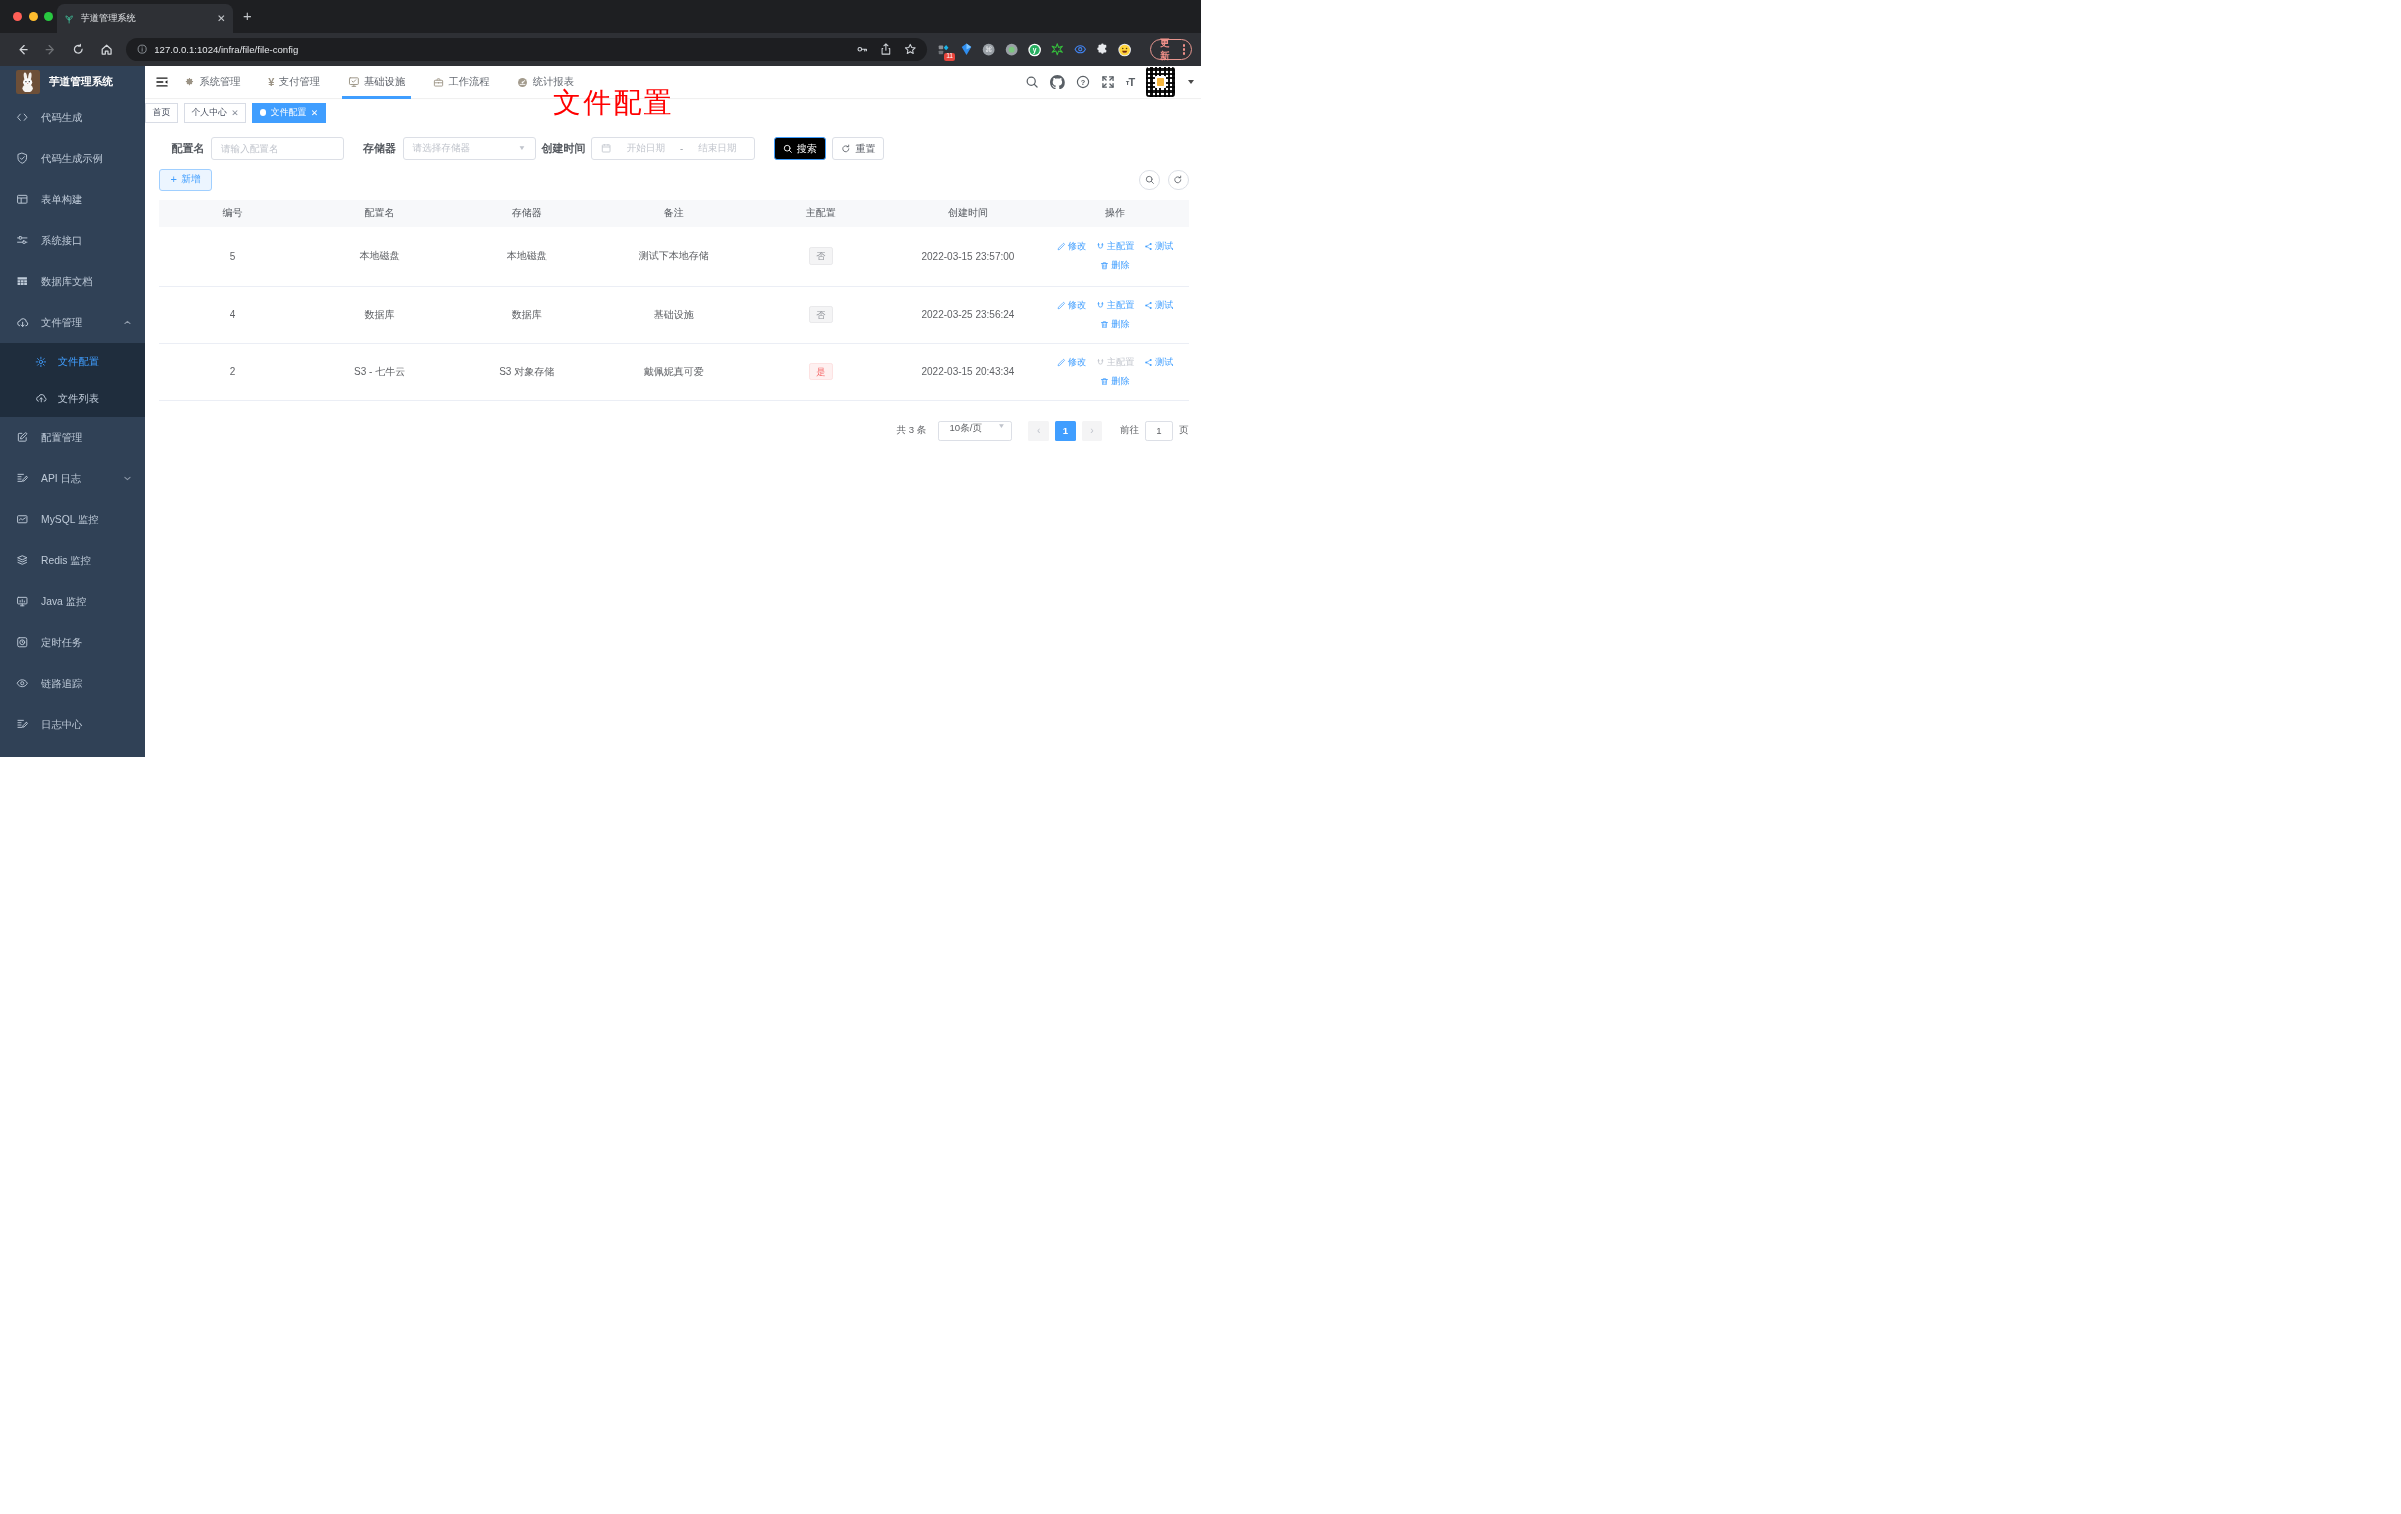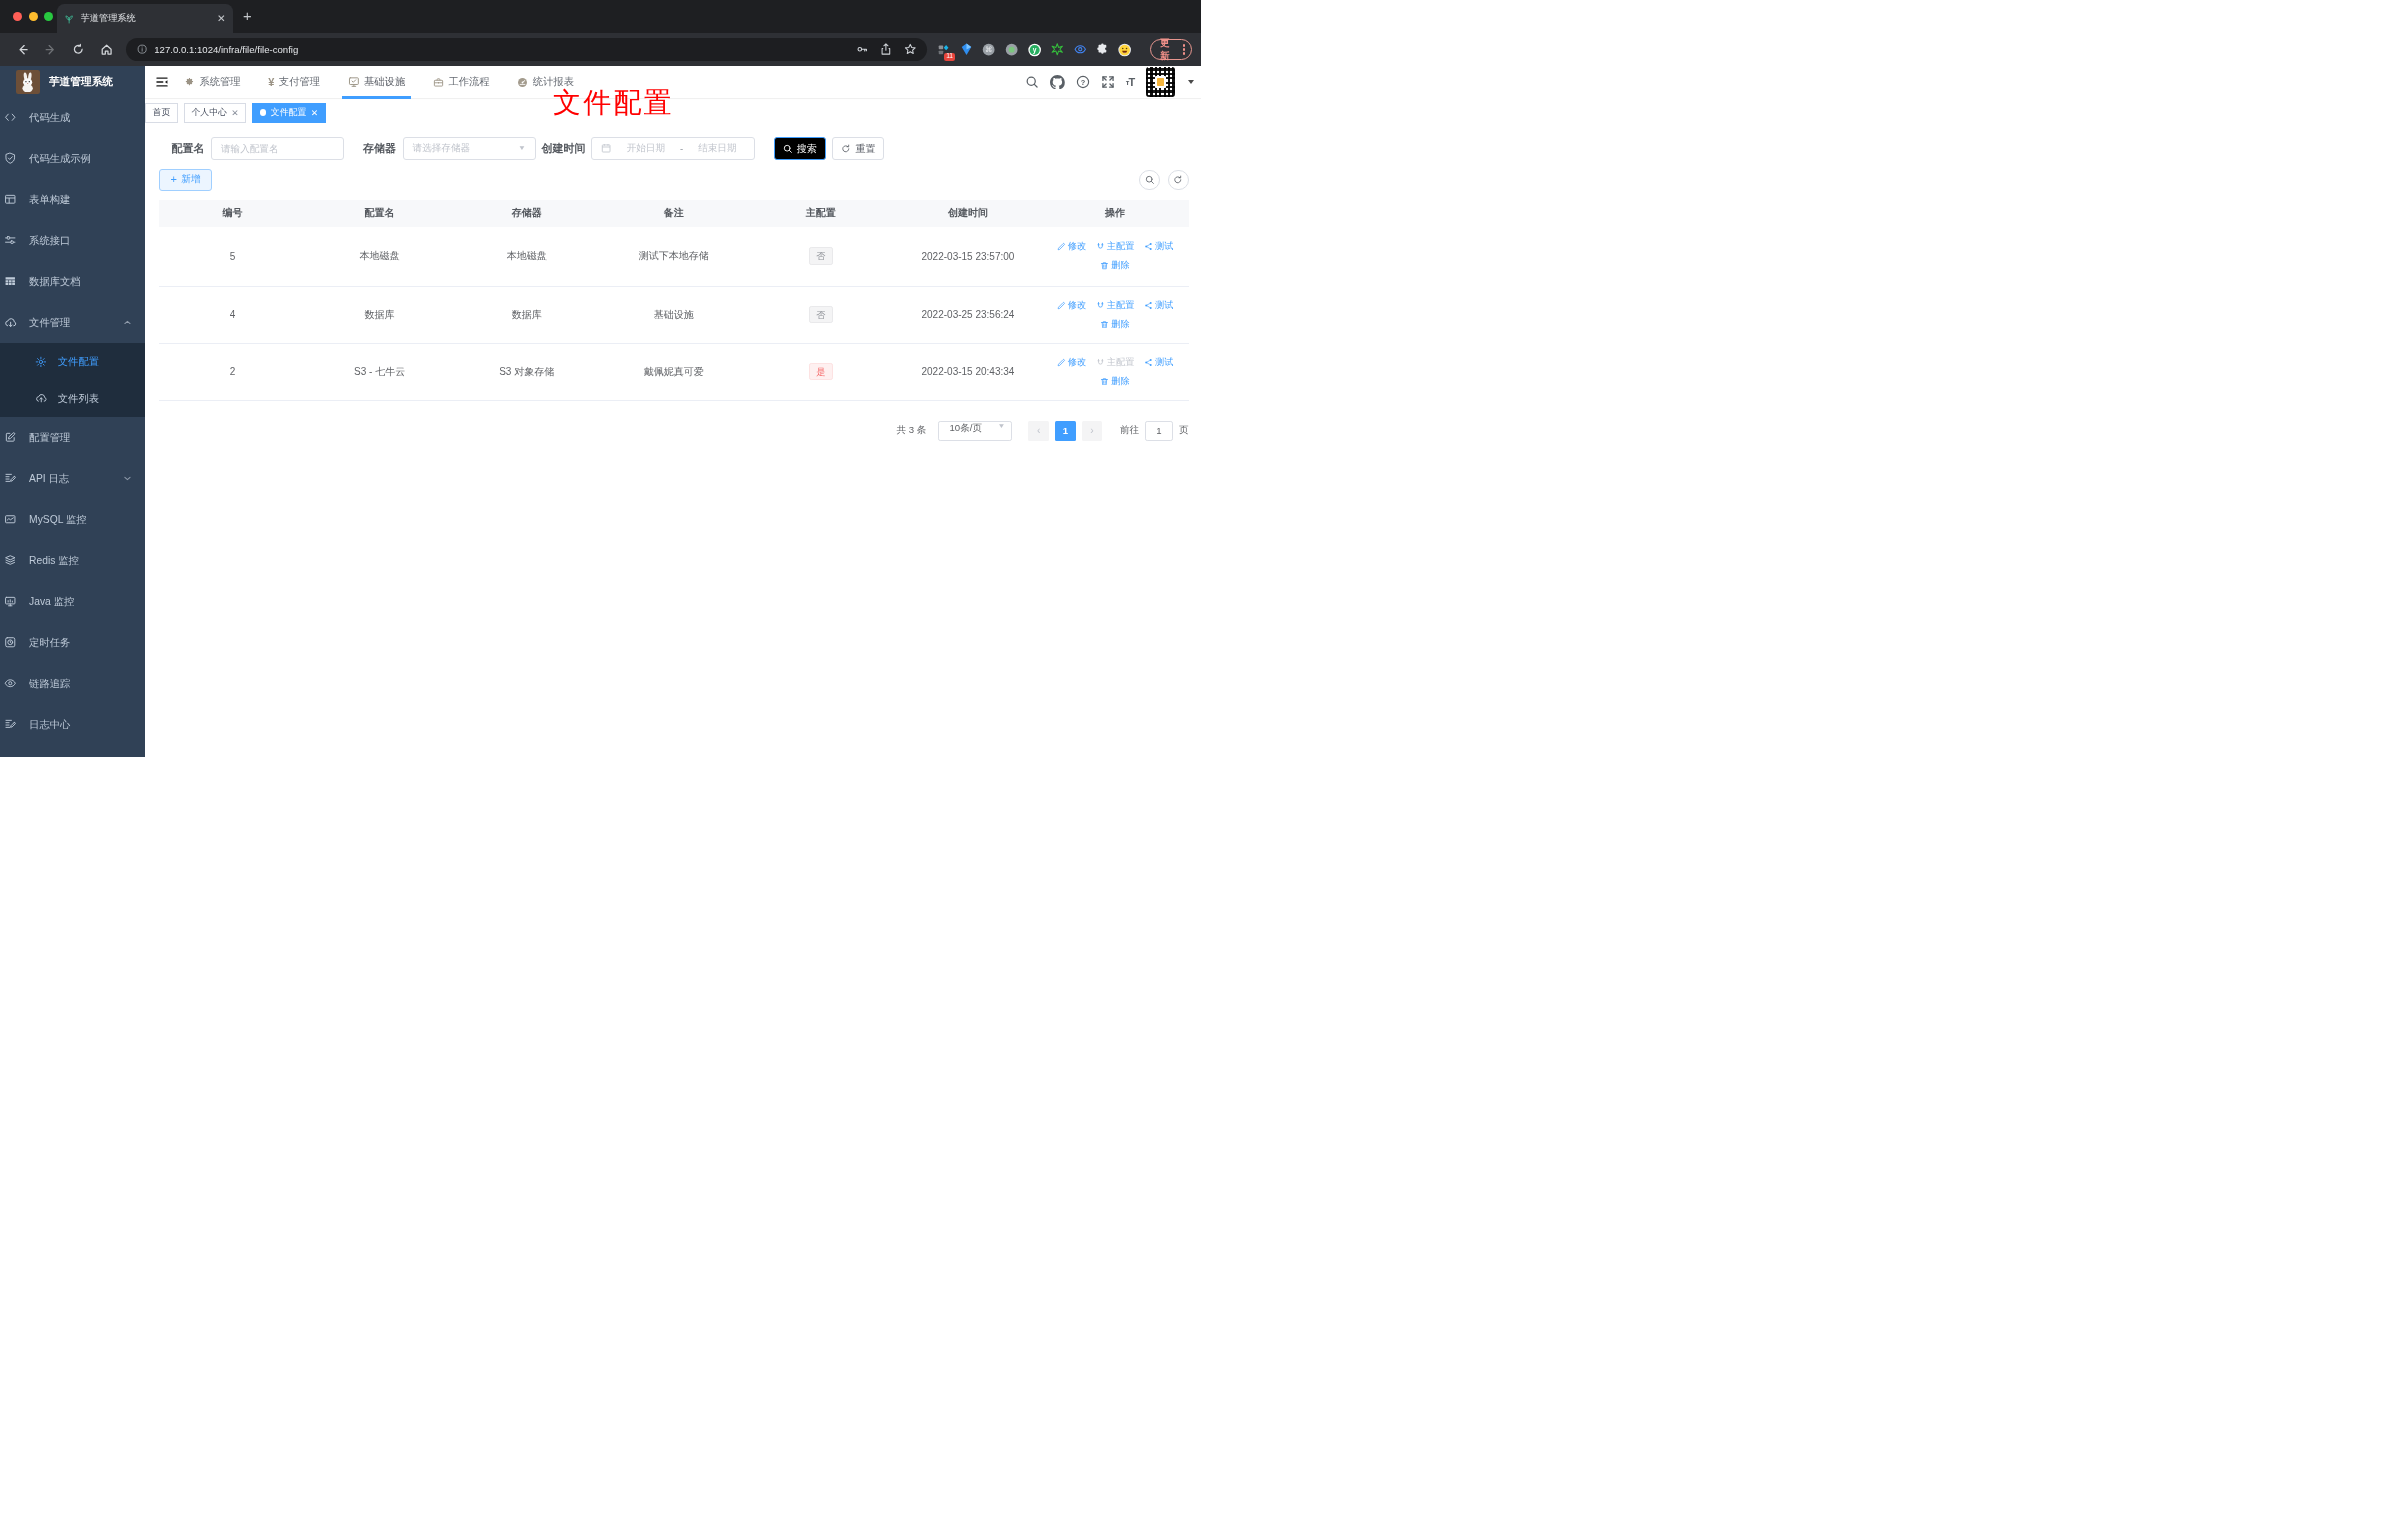--- a/index.html
+++ b/index.html
@@ -33,21 +33,21 @@
                  display:flex; align-items:center; padding:0 5.9px 0 8.9px; gap:4.4px; font-size:9.6px; font-weight:bold; }
   .vdots { display:flex; flex-direction:column; gap:1.8px; }
   .vdots i { width:2.2px; height:2.2px; border-radius:50%; background:#f2918a; }
 
   
   .sidebar { position:absolute; left:0; top:66px; width:145px; height:691px; background:#304156; overflow:hidden; }
   .logo-row { height:31px; display:flex; align-items:center; padding-left:16px; gap:8.9px; }
   .logo-img { width:24px; height:24px; border-radius:2.2px; background:#6d4f38; position:relative; overflow:hidden; flex:none; }
   .logo-img svg { position:absolute; left:2.2px; top:2.2px; }
   .logo-title { color:#fff; font-size:10.7px; font-weight:bold; white-space:nowrap; }
-  .s-item { height:41px; display:flex; align-items:center; padding-left:4px; gap:11.8px; color:#bfcbd9;
+  .s-item { height:41px; display:flex; align-items:center; padding-left:16px; gap:11.8px; color:#bfcbd9;
             font-size:10.3px; cursor:pointer; position:relative; }
   .s-item .s-ico { width:13.3px; display:flex; justify-content:center; color:#bfcbd9; }
   .chev { position:absolute; right:13.3px; color:#8f9bab; }
   .submenu { background:#1f2d3d; }
   .sub-item { height:37px; display:flex; align-items:center; padding-left:35px; gap:10.3px; color:#bfcbd9;
               font-size:10.3px; cursor:pointer; }
   .sub-item .s-ico { width:12.5px; display:flex; justify-content:center; }
   .sub-item.active, .sub-item.active .s-ico { color:#409eff; }
 
   
@@ -107,21 +107,21 @@
   .btn-primary { background:#000000; color:#fff; border:0.7px solid #409eff; }
   .btn-plain { background:#fff; color:#5a5e66; border:0.7px solid #dcdfe6; }
   .btn-add { background:#ecf5ff; color:#409eff; border:0.7px solid #a0cfff; width:53px; height:21.4px; font-size:9.6px; }
   .toolbar-row { margin-top:8.9px; display:flex; align-items:center; }
   .circle-btn { width:20.7px; height:20.7px; border-radius:50%; border:0.7px solid #dcdfe6; display:flex;
                 align-items:center; justify-content:center; color:#5a5e66; background:#fff; cursor:pointer; }
 
   
   .tbl { margin-top:8.9px; width:100%; }
   .thead { display:flex; height:27px; background:#f7f8fa; align-items:center; }
-  .th { flex:1; text-align:center; font-size:10px; font-weight:bold; color:#55595f; }
+  .th { flex:1; text-align:center; font-size:10px; font-weight:normal; color:#55595f; }
   .trow { display:flex; align-items:center; border-bottom:0.7px solid #ebeef5; }
   .trow:first-of-type { border-top:0.7px solid #ebeef5; }
   .td { flex:1; text-align:center; font-size:10px; color:#606266; }
   .row-h1 { height:60px; } .row-h2 { height:57px; }
   .cfg-tag { display:inline-block; height:17.7px; line-height:16px; padding:0 6.6px; border-radius:2.2px; font-size:9.2px; }
   .tag-info { background:#f4f4f5; border:0.7px solid #e9e9eb; color:#909399; }
   .tag-danger { background:#fef0f0; border:0.7px solid #fde2e2; color:#f56c6c; }
   .ops { display:flex; flex-direction:column; gap:5.9px; align-items:center; }
   .ops-line { display:flex; gap:9.6px; justify-content:center; }
   .op-link { color:#409eff; font-size:9.2px; display:flex; align-items:center; gap:2.2px; cursor:pointer; white-space:nowrap; }

